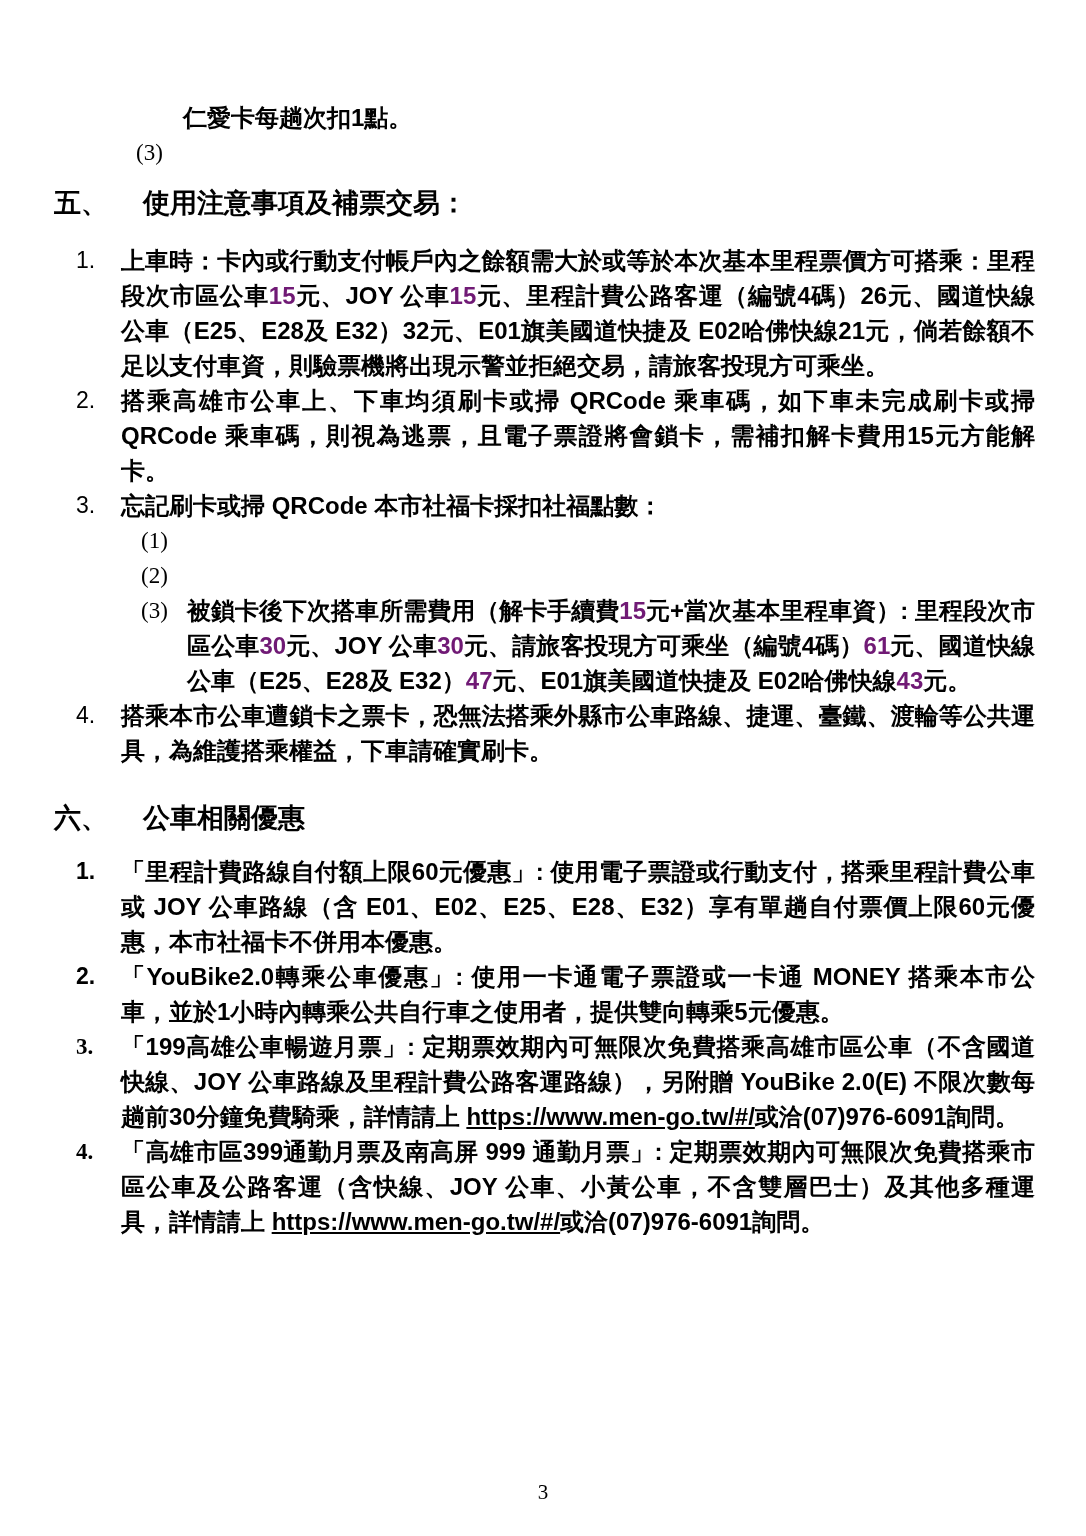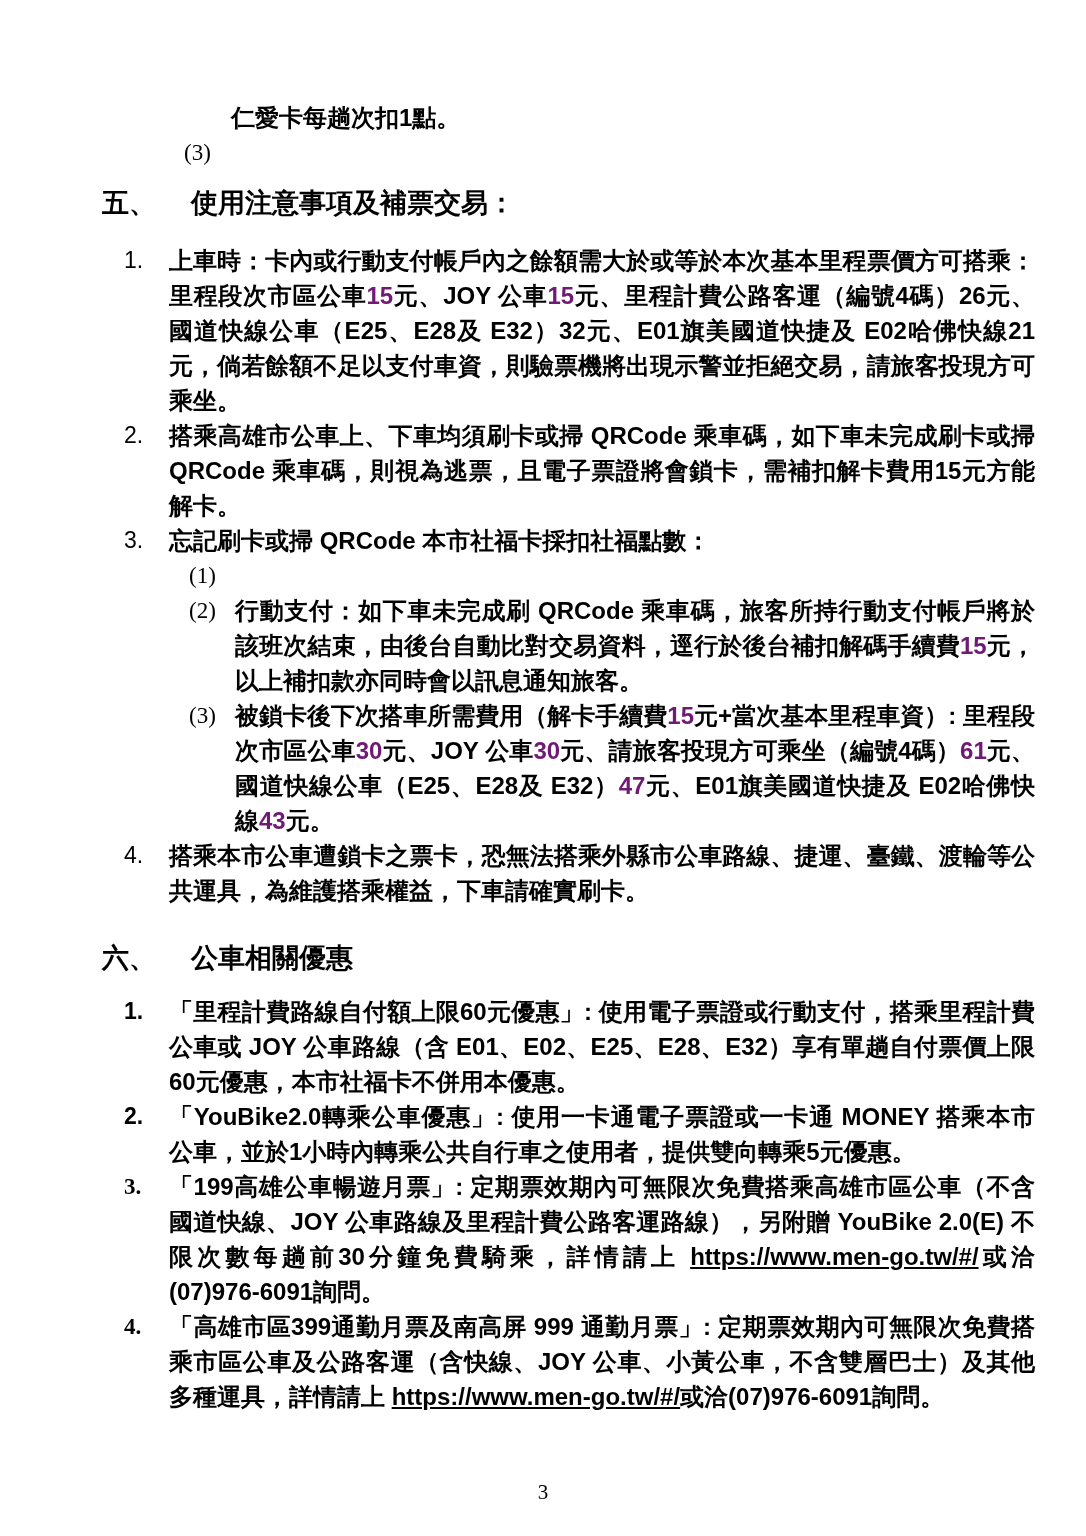--- a/index.html
+++ b/index.html
@@ -1,21 +1,21 @@
 <!DOCTYPE html>
 <html lang="zh-Hant"><head>
 <meta charset="utf-8">
 <style>
   html,body{margin:0;padding:0;}
   body{
     width:1086px;height:1536px;background:#ffffff;color:#000;
     font-family:"Liberation Sans","DejaVu Sans",sans-serif;
     font-weight:700;position:relative;overflow:hidden;
   }
-  .doc{padding:100px 51px 0 102px;}
+  .doc{padding:100px 51px 0 54px;}
   .row{font-size:24px;line-height:35px;text-align:justify;}
   .row .text{flex:1 1 auto;text-align:justify;min-width:0;}
   .flexrow{display:flex;align-items:flex-start;}
   
   .hang{padding-left:129px;}
   .subtop{padding-left:82px;}  .subtop .marker{width:47px;}
   .item{padding-left:22px;}    .item .marker{width:45px;}
   .sub2{padding-left:87px;}    .sub2 .marker{width:46px;}
   .marker{flex:0 0 auto;font-size:23px;}
   .mk-serif{font-family:"Liberation Serif","DejaVu Serif",serif;font-weight:400;}
@@ -65,21 +65,20 @@
     <span class="marker mk-sans">3.</span>
     <div class="text"><span>忘記刷卡或掃 QRCode 本市社福卡採扣社福點數：</span></div>
   </div>
 
   <div class="row sub2 flexrow">
     <span class="marker mk-serif">(1)</span>
   </div>
 
   <div class="row sub2 flexrow">
     <span class="marker mk-serif">(2)</span>
-    <div class="text"><span>行動支付：如下車未完成刷 QRCode 乘車碼，旅客所持行動支付帳戶將於該班次結束，由後台自動比對交易資料，逕行於後台補扣解碼手續費</span><span class="red">15</span><span>元，以上補扣款亦同時會以訊息通知旅客。</span></div>
   </div>
 
   <div class="row sub2 flexrow">
     <span class="marker mk-serif">(3)</span>
     <div class="text"><span>被鎖卡後下次搭車所需費用（解卡手續費</span><span class="red">15</span><span>元+當次基本里程車資）: 里程段次市區公車</span><span class="red">30</span><span>元、JOY 公車</span><span class="red">30</span><span>元、請旅客投現方可乘坐（編號4碼）</span><span class="red">61</span><span>元、國道快線公車（E25、E28及 E32）</span><span class="red">47</span><span>元、E01旗美國道快捷及 E02哈佛快線</span><span class="red">43</span><span>元。</span></div>
   </div>
 
   <div class="row item flexrow">
     <span class="marker mk-sans">4.</span>
     <div class="text"><span>搭乘本市公車遭鎖卡之票卡，恐無法搭乘外縣市公車路線、捷運、臺鐵、渡輪等公共運具，為維護搭乘權益，下車請確實刷卡。</span></div>

